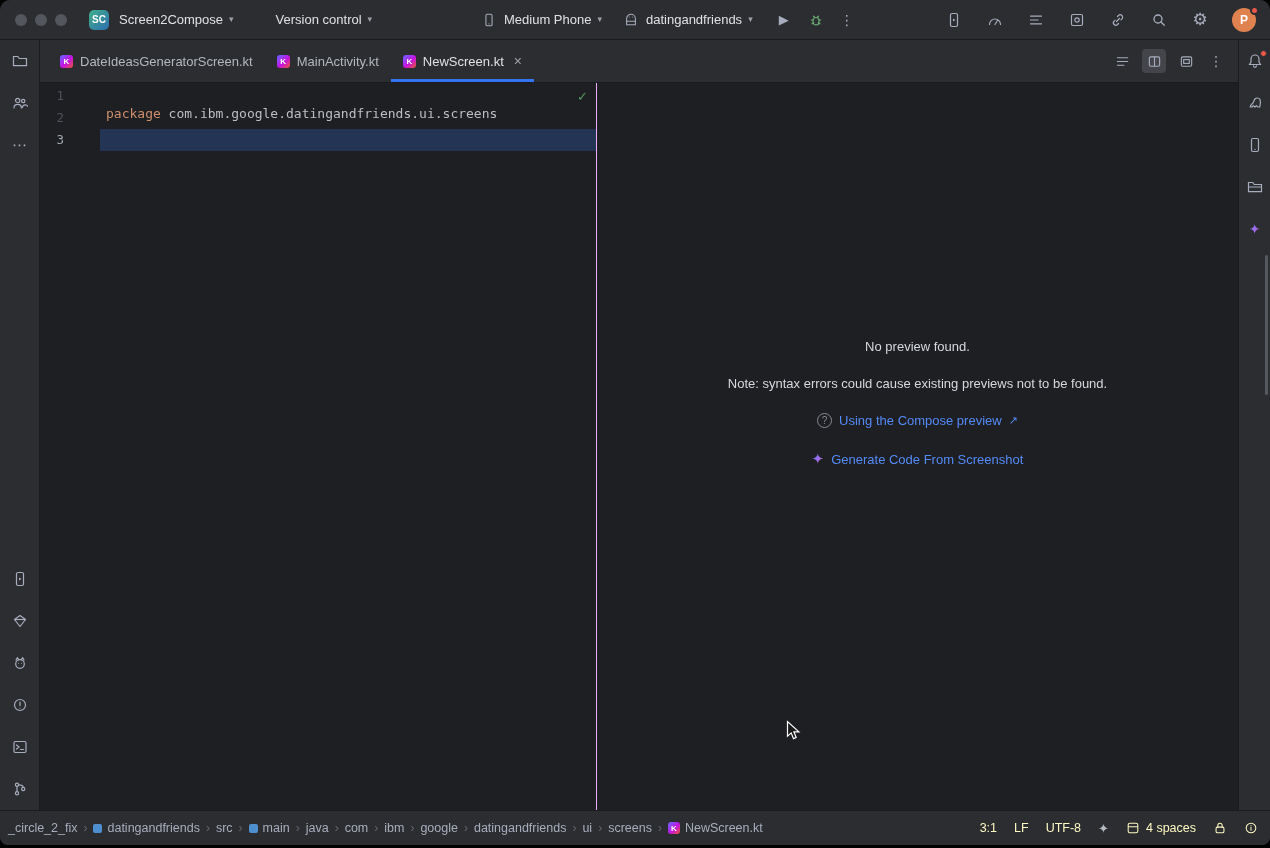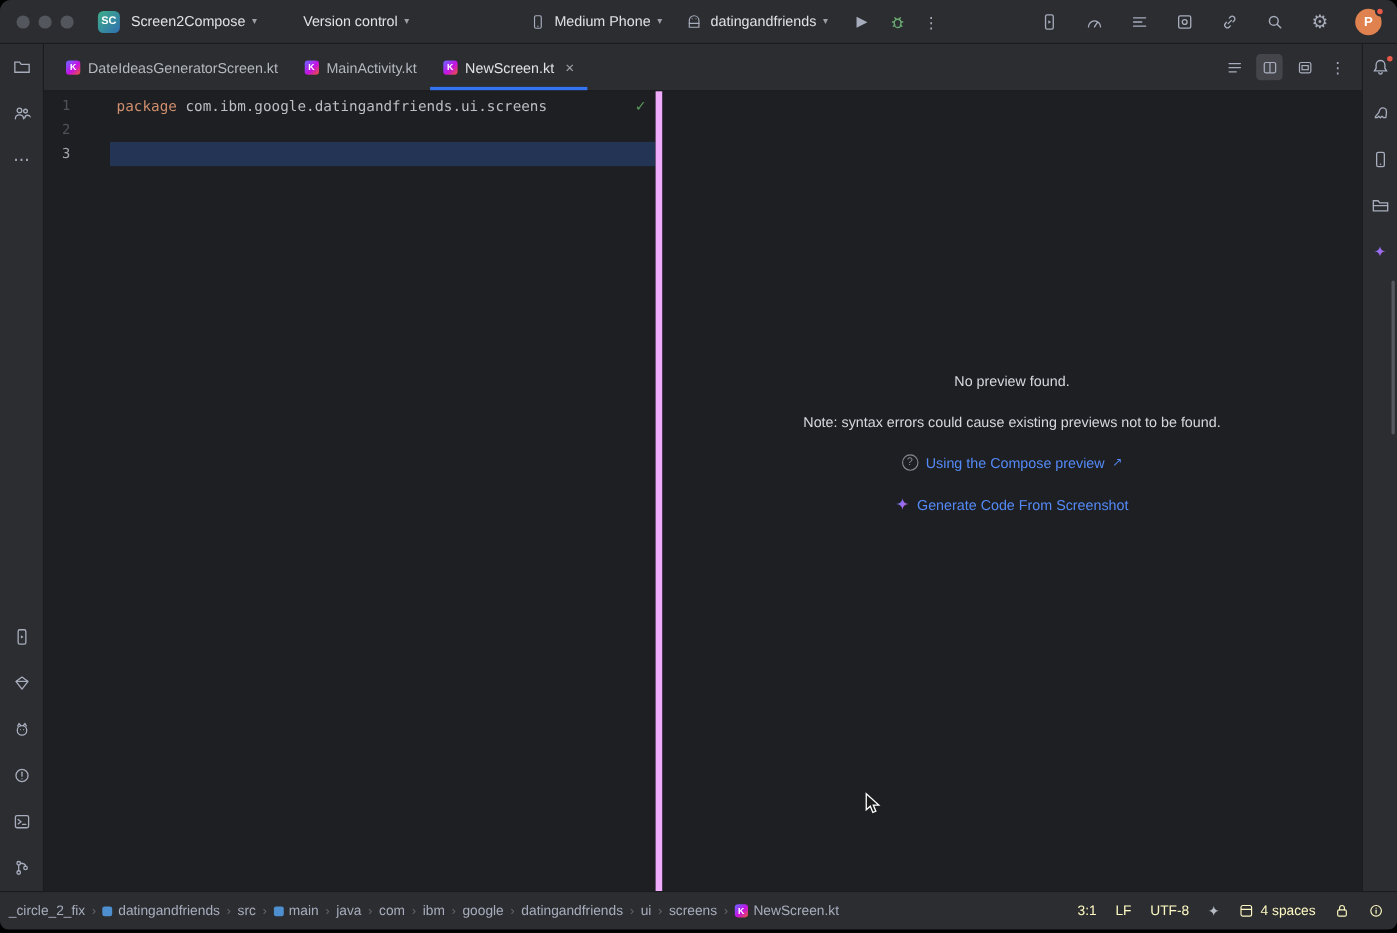--- a/index.html
+++ b/index.html
@@ -48,27 +48,27 @@
   .view-btn svg { width:15px; height:15px; }
   .view-btn.active { background:#43454a; }
   .kebab { font-size:14px; color:#a8adbd; width:20px; }
 
   
   .editor { position:absolute; left:40px; top:83px; width:556px; bottom:35px; background:#1e1f22; font-family:"DejaVu Sans Mono",monospace; font-size:13px; }
   .active-line { position:absolute; left:60px; right:0; top:46px; height:22px; background:rgba(53,116,240,0.25); }
   .gutter { position:absolute; left:0; top:2px; width:60px; }
   .ln { height:22px; line-height:22px; text-align:right; padding-right:36px; color:#4e525b; font-size:12.5px; }
   .ln.active { color:#a1a5ad; }
-  .code { position:absolute; left:60px; top:4px; right:0; }
+  .code { position:absolute; left:60px; top:20px; right:0; }
   .cl { height:22px; line-height:22px; padding-left:6px; white-space:pre; color:#bcbec4; }
   .kw { color:#cf8e6d; }
   .inspect { position:absolute; top:6px; right:8px; color:#57965c; font-size:13px; font-family:"Liberation Sans",sans-serif; }
 
   
-  .preview { position:absolute; left:596px; right:32px; top:83px; bottom:35px; background:#1e1f22; border-left:6px solid #f0abfc; display:flex; flex-direction:column; align-items:center; padding-top:256px; gap:22px; }
+  .preview { position:absolute; left:596px; right:32px; top:83px; bottom:35px; background:#1e1f22; border-left:1px solid #f0abfc; display:flex; flex-direction:column; align-items:center; padding-top:256px; gap:22px; }
   .pv-line { font-size:13px; color:#d5d8dd; }
   .pv-row { display:flex; align-items:center; gap:7px; }
   .q-icon { width:15px; height:15px; border-radius:50%; border:1px solid #868a92; color:#868a92; font-size:10px; display:inline-flex; align-items:center; justify-content:center; }
   .pv-link { font-size:13px; color:#548af7; text-decoration:none; }
   .ext { color:#548af7; font-size:11px; }
   .star { font-size:15px; background:linear-gradient(120deg,#4e86f0,#9d6cf0,#df6176); -webkit-background-clip:text; background-clip:text; -webkit-text-fill-color:transparent; }
 
   
   .statusbar { position:absolute; left:0; right:0; bottom:0; height:35px; background:#2b2d30; border-top:1px solid #1a1b1e; display:flex; align-items:center; padding:0 12px 0 4px; font-size:12.5px; color:#a8adbd; }
   .crumbs { display:flex; align-items:center; gap:1px; white-space:nowrap; overflow:hidden; }

